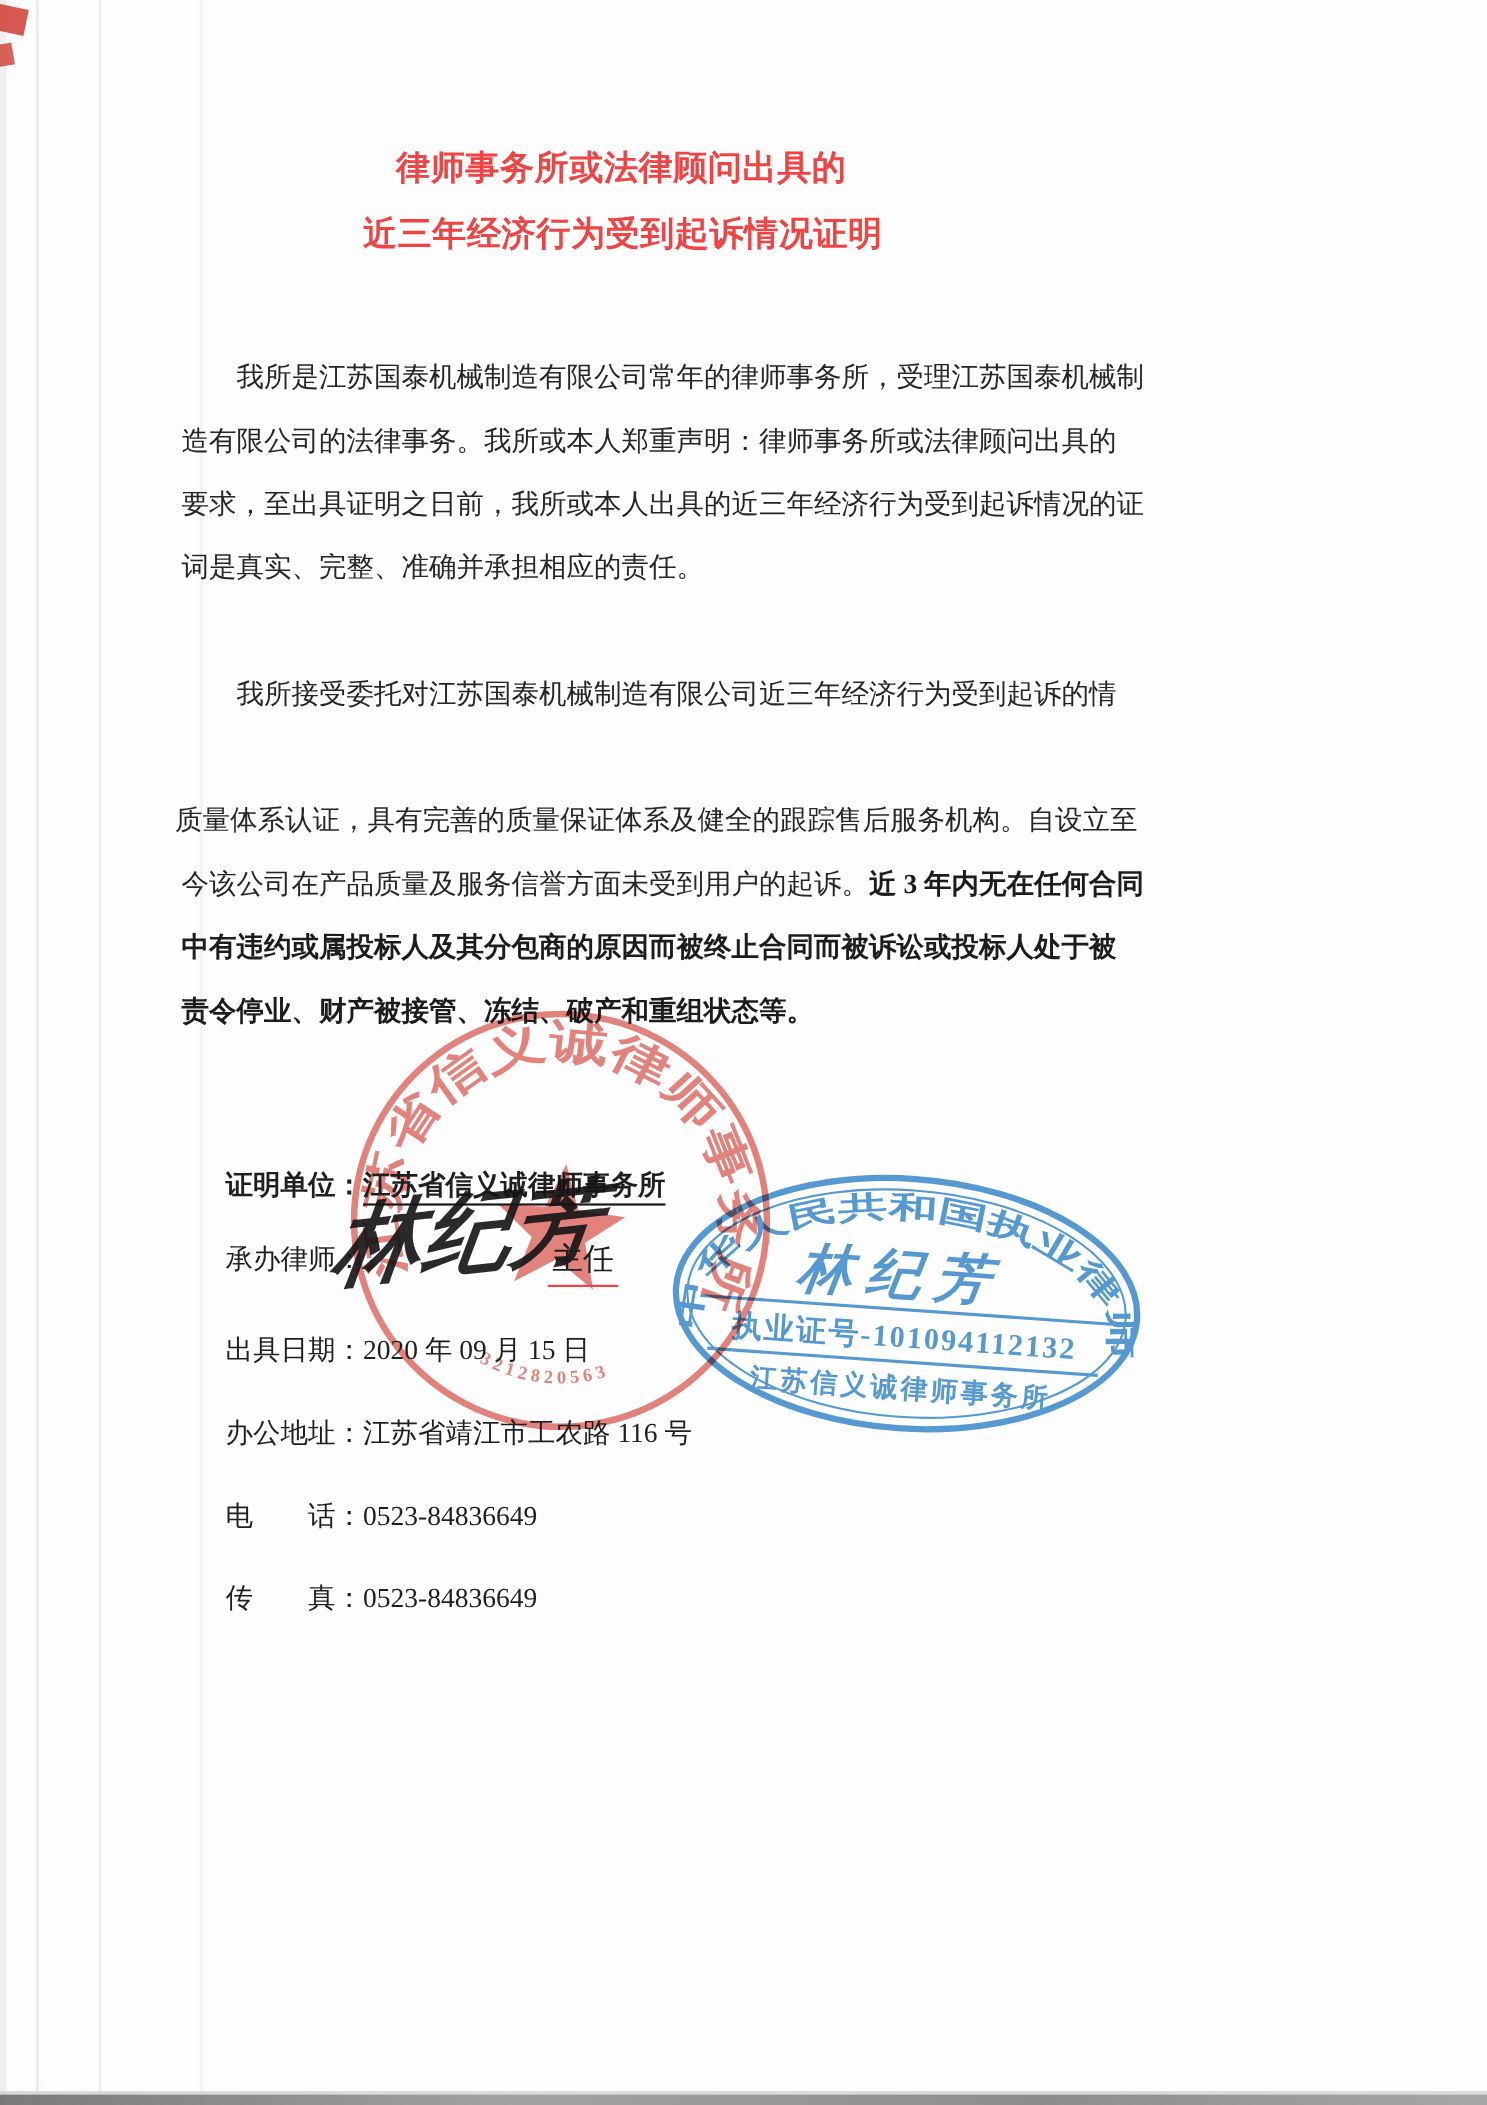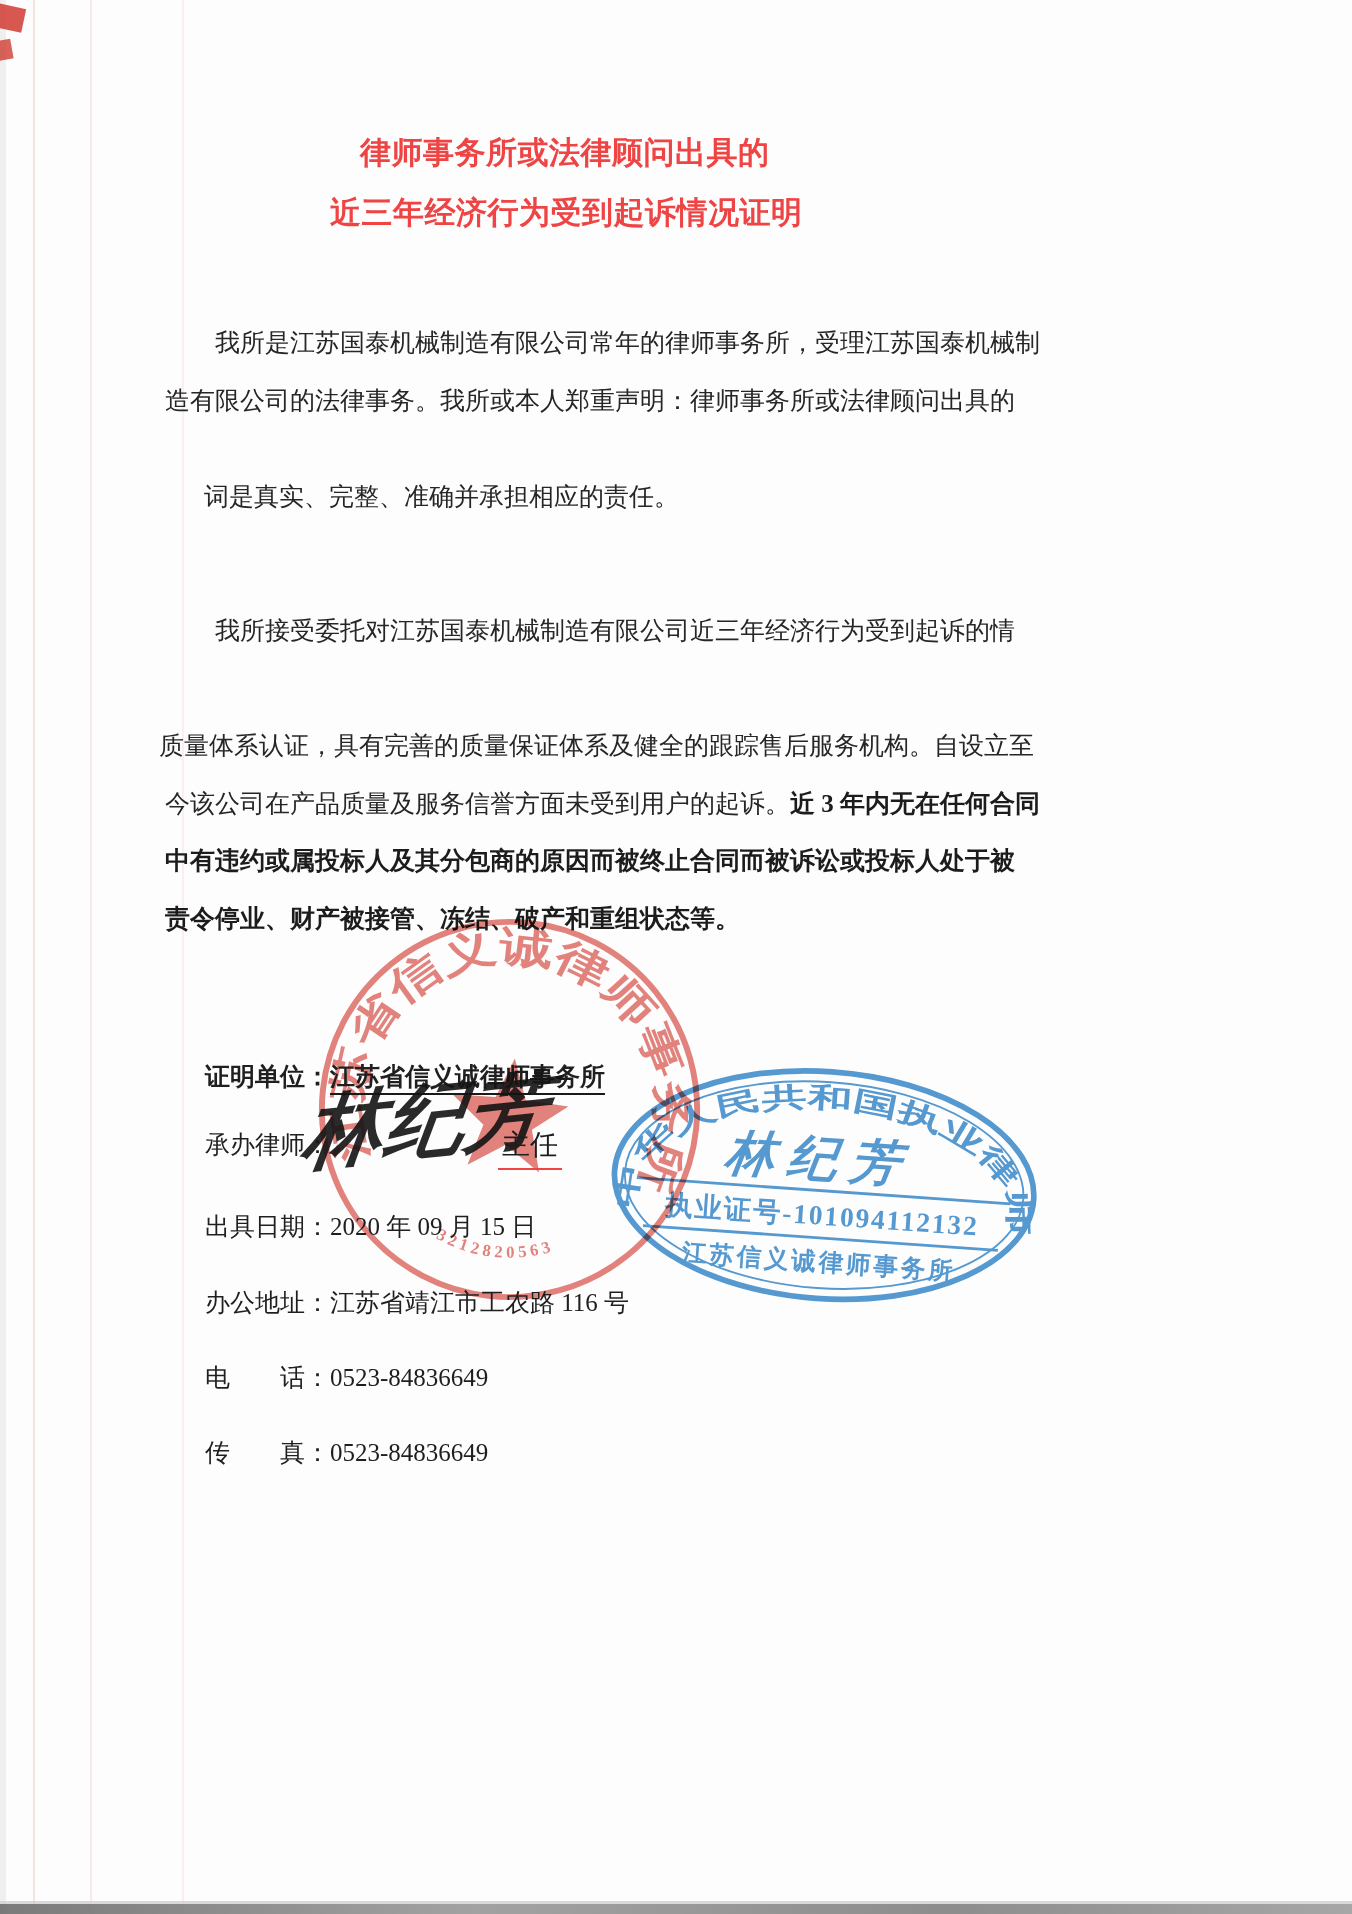--- a/index.html
+++ b/index.html
@@ -65,21 +65,22 @@
   <div class="red-mark-1"></div>
   <div class="red-mark-2"></div>
   <div class="bottom-strip"></div>
   <div class="bottom-strip-light"></div>
 
   <div class="title title1">律师事务所或法律顾问出具的</div>
   <div class="title title2">近三年经济行为受到起诉情况证明</div>
 
   <div class="bline" style="left:215px;top:326px;">我所是江苏国泰机械制造有限公司常年的律师事务所，受理江苏国泰机械制</div>
   <div class="bline" style="left:165px;top:384px;">造有限公司的法律事务。我所或本人郑重声明：律师事务所或法律顾问出具的</div>
-  <div class="bline" style="left:165px;top:480px;margin-left:39px;">词是真实、完整、准确并承担相应的责任。</div>
+  <div class="bline" style="left:165px;top:441px;">要求，至出具证明之日前，我所或本人出具的近三年经济行为受到起诉情况的证</div>
+  <div class="bline" style="left:165px;top:499px;">词是真实、完整、准确并承担相应的责任。</div>
 
   <div class="bline" style="left:215px;top:614px;">我所接受委托对江苏国泰机械制造有限公司近三年经济行为受到起诉的情</div>
   <div class="bline" style="left:159px;top:729px;">质量体系认证，具有完善的质量保证体系及健全的跟踪售后服务机构。自设立至</div>
   <div class="bline" style="left:165px;top:787px;"><span>今该公司在产品质量及服务信誉方面未受到用户的起诉。</span><span class="bold">近 3 年内无在任何合同</span></div>
   <div class="bline bold" style="left:165px;top:844px;">中有违约或属投标人及其分包商的原因而被终止合同而被诉讼或投标人处于被</div>
   <div class="bline bold" style="left:165px;top:902px;">责令停业、财产被接管、冻结、破产和重组状态等。</div>
 
   <div class="sig-row sig-bold" style="left:205px;top:1060px;z-index:6;"><span>证明单位：</span><span class="uline">江苏省信义诚律师事务所</span></div>
 
   <div class="sig-row" style="left:205px;top:1128px;z-index:6;"><span>承办律师：</span></div>

